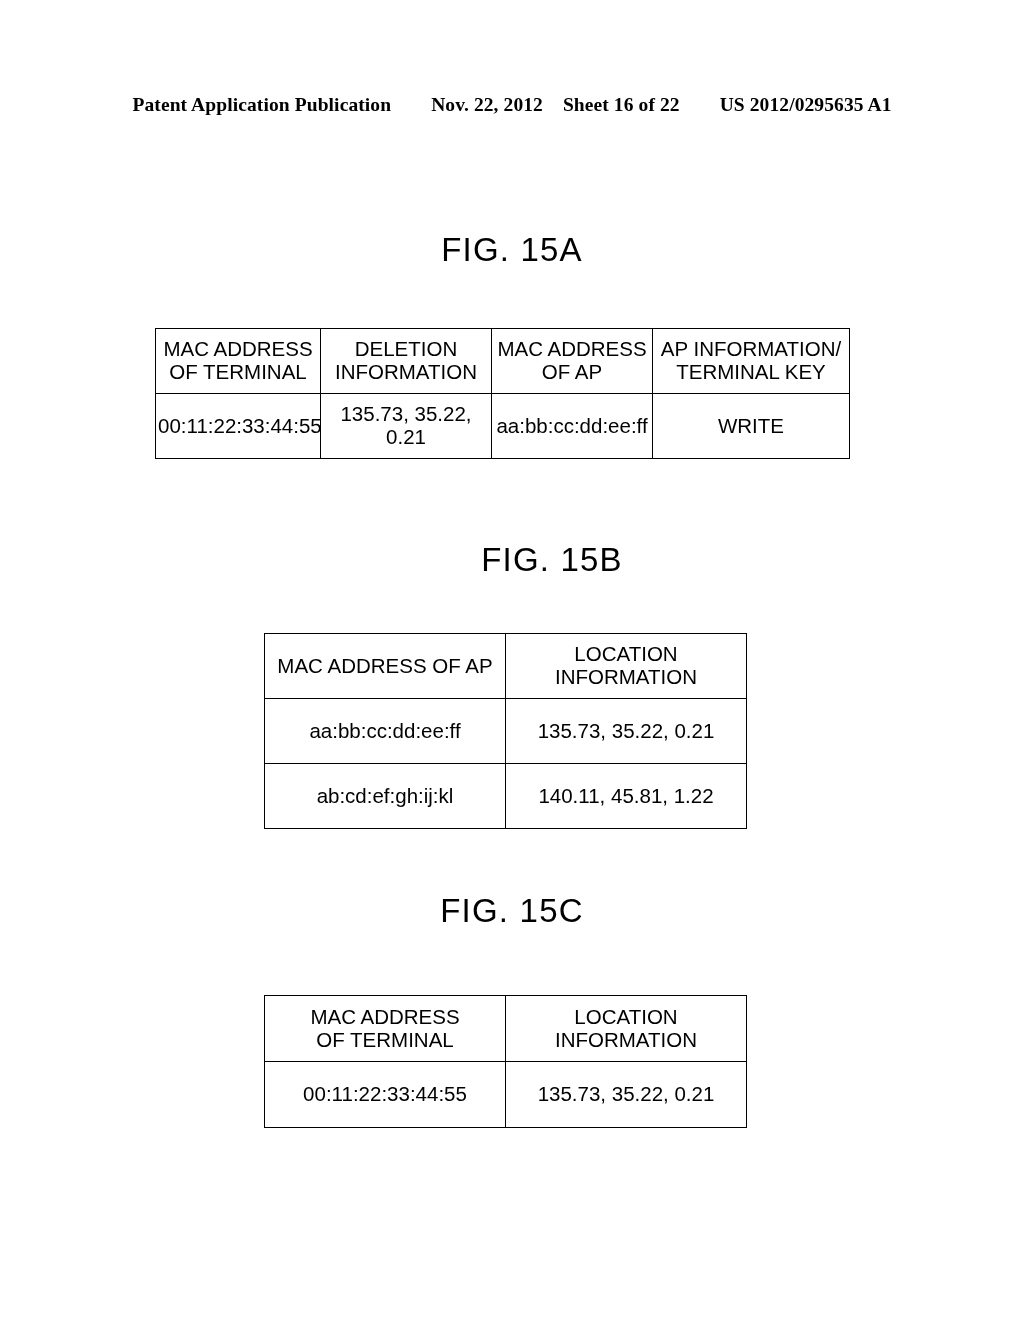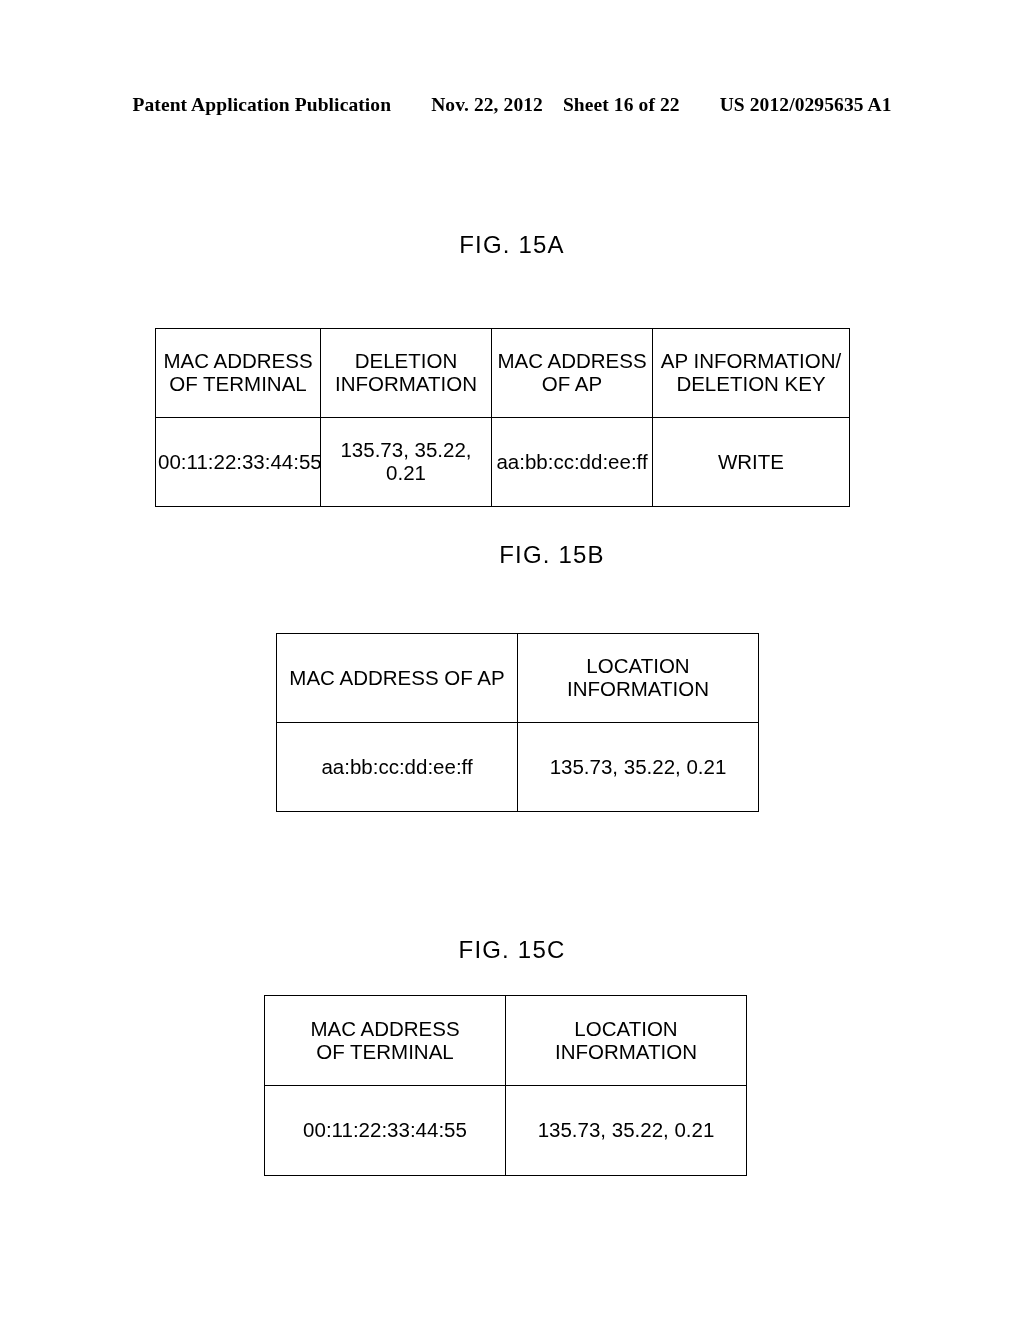--- a/index.html
+++ b/index.html
@@ -34,73 +34,73 @@
   }
   .page-header .seg { display: inline-block; vertical-align: baseline; }
   .page-header .gap-lg { display: inline-block; width: 30px; }
   .page-header .gap-sm { display: inline-block; width: 10px; }
 
   .fig-title {
     position: absolute;
     width: 100%;
     text-align: center;
     font-family: "Liberation Sans", sans-serif;
-    font-size: 24px;
+    font-size: 33px;
     letter-spacing: 1.2px;
     color: #000;
     white-space: nowrap;
   }
 
   
   table.fig-table {
     position: absolute;
     border-collapse: collapse;
     table-layout: fixed;
     background: #fff;
   }
   table.fig-table td {
     border: 1.6px solid #000;
     text-align: center;
     vertical-align: middle;
     font-family: "Liberation Sans", sans-serif;
     color: #000;
-    padding: 12px 2px;
+    padding: 0 2px;
     line-height: 1.12;
   }
   table.fig-table td .lines { display: block; }
   table.fig-table td .lines span { display: block; white-space: nowrap; }
 
   
   #table-15a { left: 155px; top: 328px; width: 694px; }
   #table-15a td { font-size: 20.5px; }
   #table-15a tr.head td { height: 64px; }
   #table-15a tr.body td { height: 64px; }
   #table-15a col.c1 { width: 165px; }
   #table-15a col.c2 { width: 171px; }
   #table-15a col.c3 { width: 161px; }
   #table-15a col.c4 { width: 197px; }
 
   
-  #table-15b { left: 276px; top: 633px; width: 482px; }
+  #table-15b { left: 264px; top: 633px; width: 482px; }
   #table-15b td { font-size: 20.5px; }
   #table-15b tr td { height: 64px; }
   #table-15b col.c1 { width: 241px; }
   #table-15b col.c2 { width: 241px; }
 
   
   #table-15c { left: 264px; top: 995px; width: 482px; }
   #table-15c td { font-size: 20.5px; }
   #table-15c tr td { height: 65px; }
   #table-15c col.c1 { width: 241px; }
   #table-15c col.c2 { width: 241px; }
 
   
   #title-15a { left: 0; top: 231px; }
   #title-15b { left: 0; top: 541px; padding-left: 40px; }
-  #title-15c { left: 0; top: 936px; }
+  #title-15c { left: 0; top: 892px; }
 </style>
 </head>
 <body>
 
 <div class="page-header">
   <span class="seg">Patent Application Publication</span>
   <span class="gap-lg"></span>
   <span class="seg">Nov. 22, 2012</span>
   <span class="gap-sm"></span>
   <span class="seg">Sheet 16 of 22</span>
@@ -133,21 +133,21 @@
       </td>
       <td>
         <span class="lines">
           <span>MAC ADDRESS</span>
           <span>OF AP</span>
         </span>
       </td>
       <td>
         <span class="lines">
           <span>AP INFORMATION/</span>
-          <span>DELETION KEY</span>
+          <span>TERMINAL KEY</span>
         </span>
       </td>
     </tr>
     <tr class="body">
       <td>00:11:22:33:44:55</td>
       <td>135.73, 35.22, 0.21</td>
       <td>aa:bb:cc:dd:ee:ff</td>
       <td>WRITE</td>
     </tr>
   </tbody>
@@ -162,20 +162,24 @@
   </colgroup>
   <tbody>
     <tr class="head">
       <td>MAC ADDRESS OF AP</td>
       <td>LOCATION INFORMATION</td>
     </tr>
     <tr class="body">
       <td>aa:bb:cc:dd:ee:ff</td>
       <td>135.73, 35.22, 0.21</td>
     </tr>
+    <tr class="body">
+      <td>ab:cd:ef:gh:ij:kl</td>
+      <td>140.11, 45.81, 1.22</td>
+    </tr>
   </tbody>
 </table>
 
 <div class="fig-title" id="title-15c">FIG. 15C</div>
 
 <table class="fig-table" id="table-15c">
   <colgroup>
     <col class="c1">
       <col class="c2">
   </colgroup>

